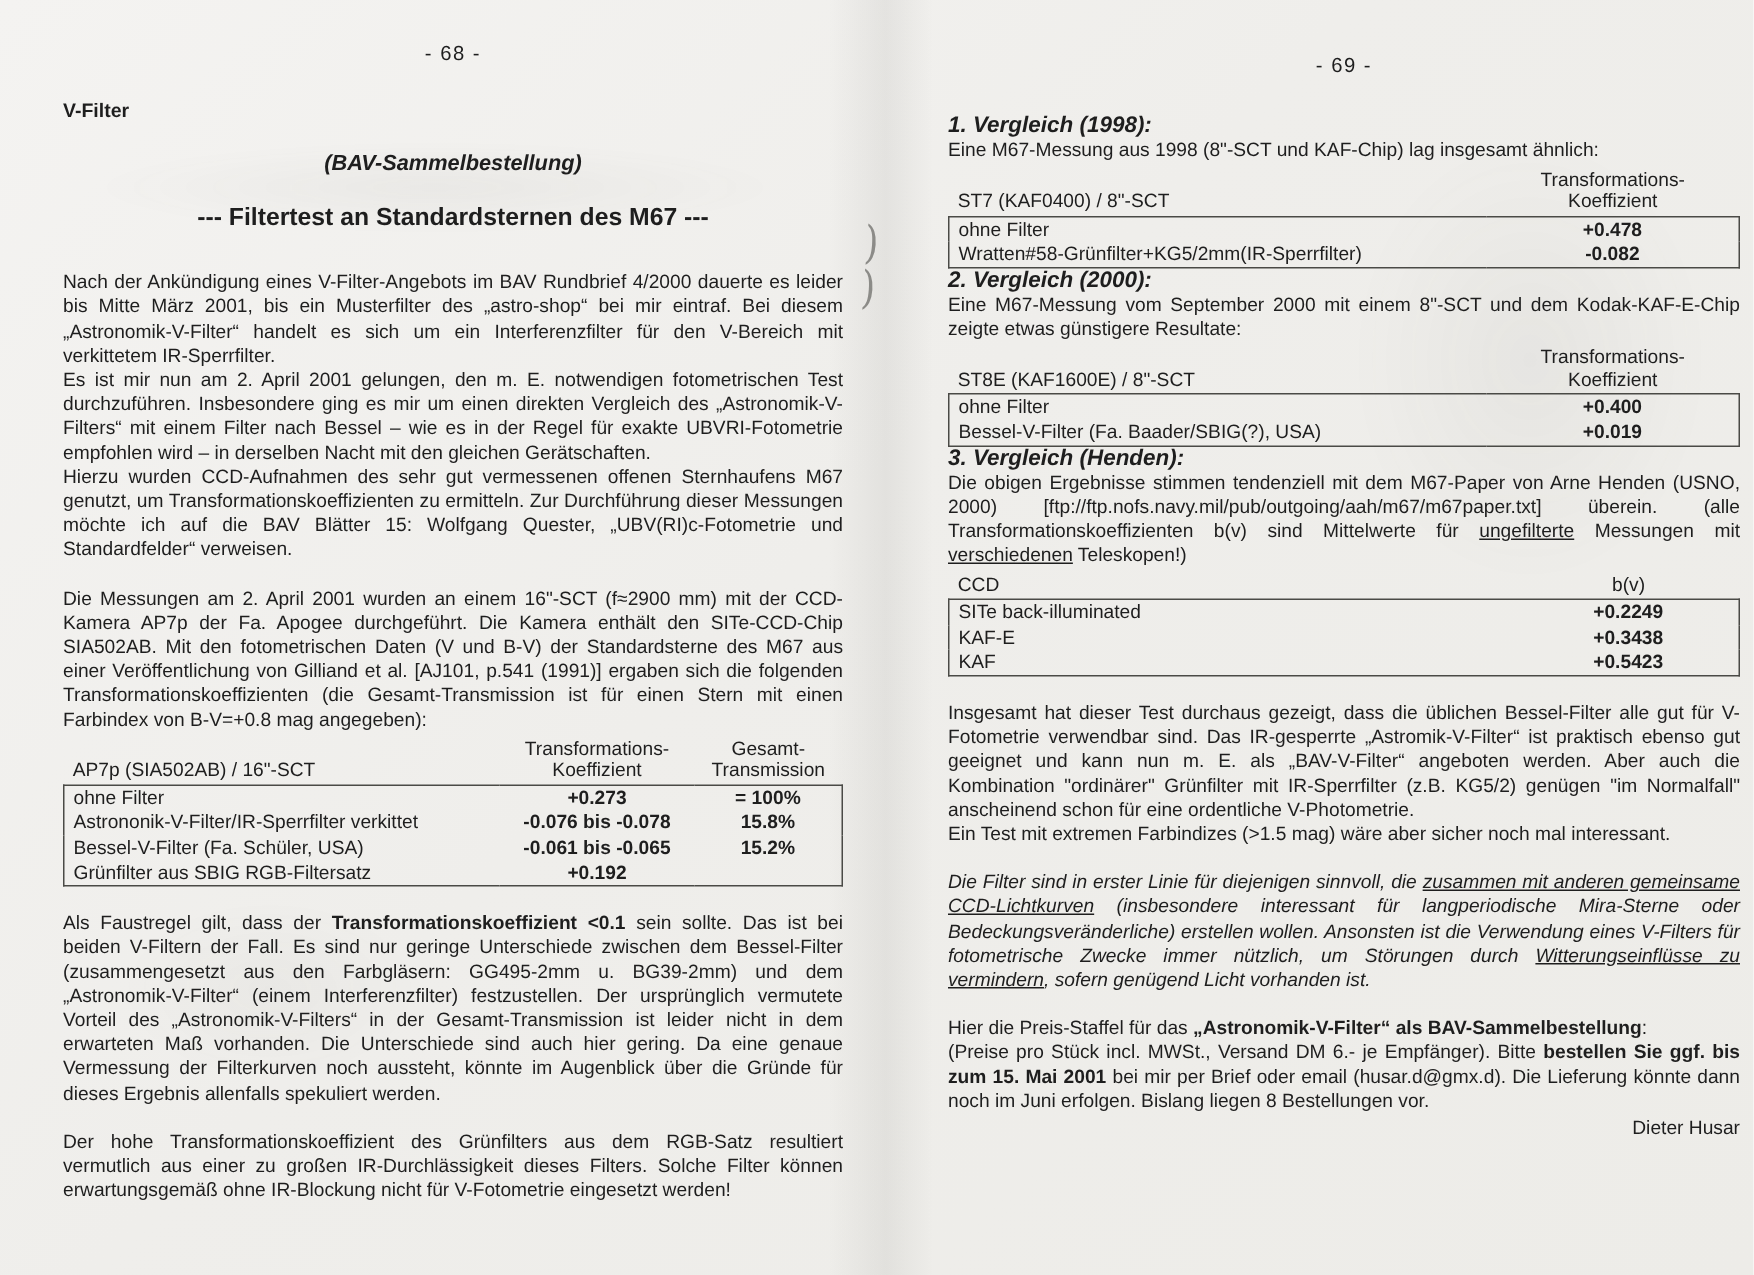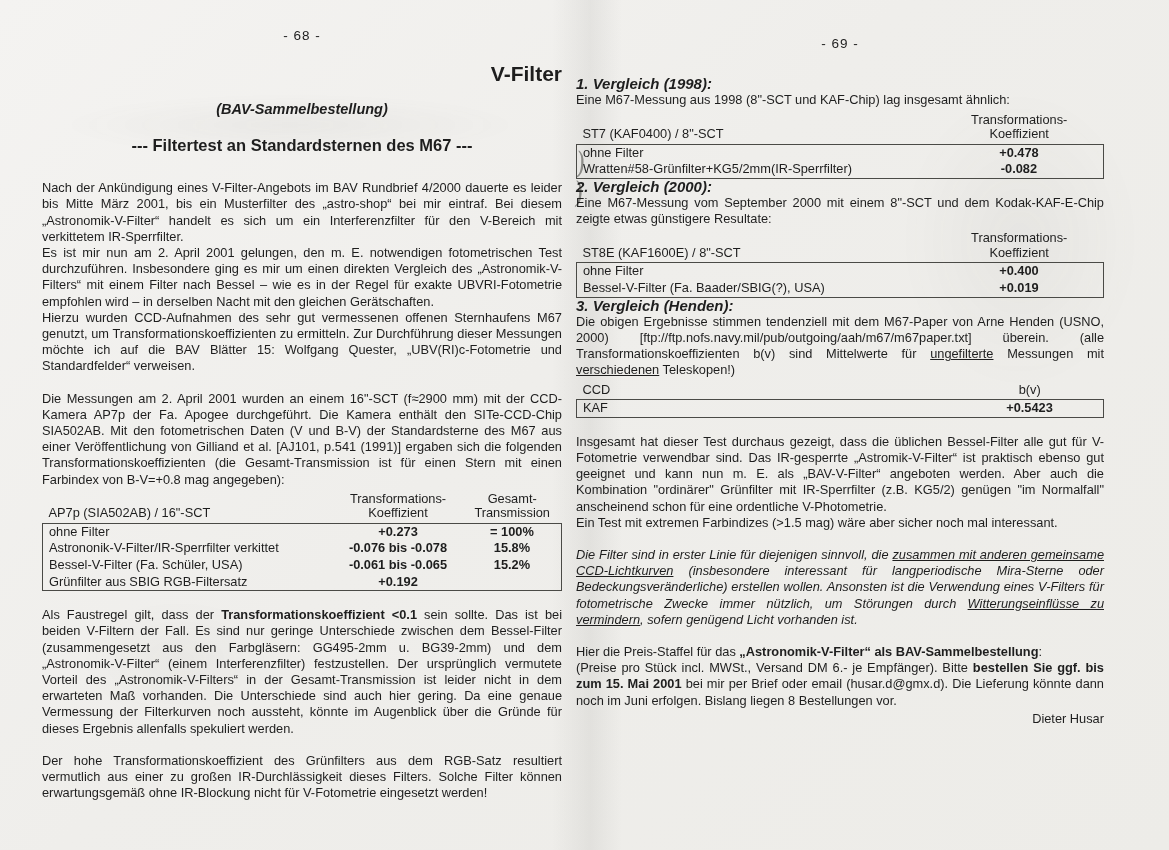--- a/index.html
+++ b/index.html
@@ -23,26 +23,26 @@
   .smudge.s3{left:80px;top:600px;width:200px;height:120px;background:radial-gradient(ellipse at center,rgba(90,90,85,0.04),rgba(0,0,0,0) 70%);}
   .gutter-mark{
     position:absolute;left:574px;top:148px;color:#6e6e6a;opacity:.75;
     font-size:30px;line-height:30px;transform:rotate(4deg);
     font-family:"DejaVu Serif",serif;pointer-events:none;
   }
   .gutter-mark span{display:block;transform:scaleX(.8);}
 
   .page{position:absolute;font-size:12.8px;line-height:16.2px;text-align:justify;}
   .page-left{left:42px;top:28px;width:520px;}
-  .page-right{left:576px;top:36px;width:528px;}
+  .page-right{left:632px;top:36px;width:528px;}
 
   .pagenum{text-align:center;font-size:13.5px;letter-spacing:1px;margin:0 0 20px 0;}
   .page-right .pagenum{margin-bottom:24px;}
 
-  .title{ text-align:right;font-size:21px;font-weight:700;margin:0;line-height:20px;}
+  .title{ text-align:left;font-size:13px;font-weight:700;margin:0;line-height:20px;}
   .subtitle{text-align:center;font-size:14.5px;font-weight:700;font-style:italic;margin:16px;line-height:19px;}
   .subtitle2{text-align:center;font-size:16.5px;font-weight:700;margin:0 0 24px 0;line-height:21px;}
 
   p{margin:0;}
   .gap{margin-top:16px;}
   .gap-sm{margin-top:8px;}
 
   .sec-heading{font-weight:700;font-style:italic;margin:0;}
   .italic-para{font-style:italic;}
 
@@ -205,20 +205,28 @@
           <col style="width:28%">
         </colgroup>
       <thead>
         <tr>
           <th class="th-left">CCD</th>
           <th>b(v)</th>
         </tr>
       </thead>
       <tbody>
         <tr>
+          <td class="lbl">SITe back-illuminated</td>
+          <td class="val">+0.2249</td>
+        </tr>
+        <tr>
+          <td class="lbl">KAF-E</td>
+          <td class="val">+0.3438</td>
+        </tr>
+        <tr>
           <td class="lbl">KAF</td>
           <td class="val">+0.5423</td>
         </tr>
       </tbody>
     </table>
 
     <p class="gap">Insgesamt hat dieser Test durchaus gezeigt, dass die üblichen Bessel-Filter alle gut für V-Fotometrie verwendbar sind. Das IR-gesperrte „Astromik-V-Filter“ ist praktisch ebenso gut geeignet und kann nun m. E. als „BAV-V-Filter“ angeboten werden. Aber auch die Kombination "ordinärer" Grünfilter mit IR-Sperrfilter (z.B. KG5/2) genügen "im Normalfall" anscheinend schon für eine ordentliche V-Photometrie.</p>
     <p>Ein Test mit extremen Farbindizes (&gt;1.5 mag) wäre aber sicher noch mal interessant.</p>
 
     <p class="gap italic-para"><span>Die Filter sind in erster Linie für diejenigen sinnvoll, die </span><span class="st-u">zusammen mit anderen gemeinsame CCD-Lichtkurven</span><span> (insbesondere interessant für langperiodische Mira-Sterne oder Bedeckungsveränderliche) erstellen wollen. Ansonsten ist die Verwendung eines V-Filters für fotometrische Zwecke immer nützlich, um Störungen durch </span><span class="st-u">Witterungseinflüsse zu vermindern</span><span>, sofern genügend Licht vorhanden ist.</span></p>

